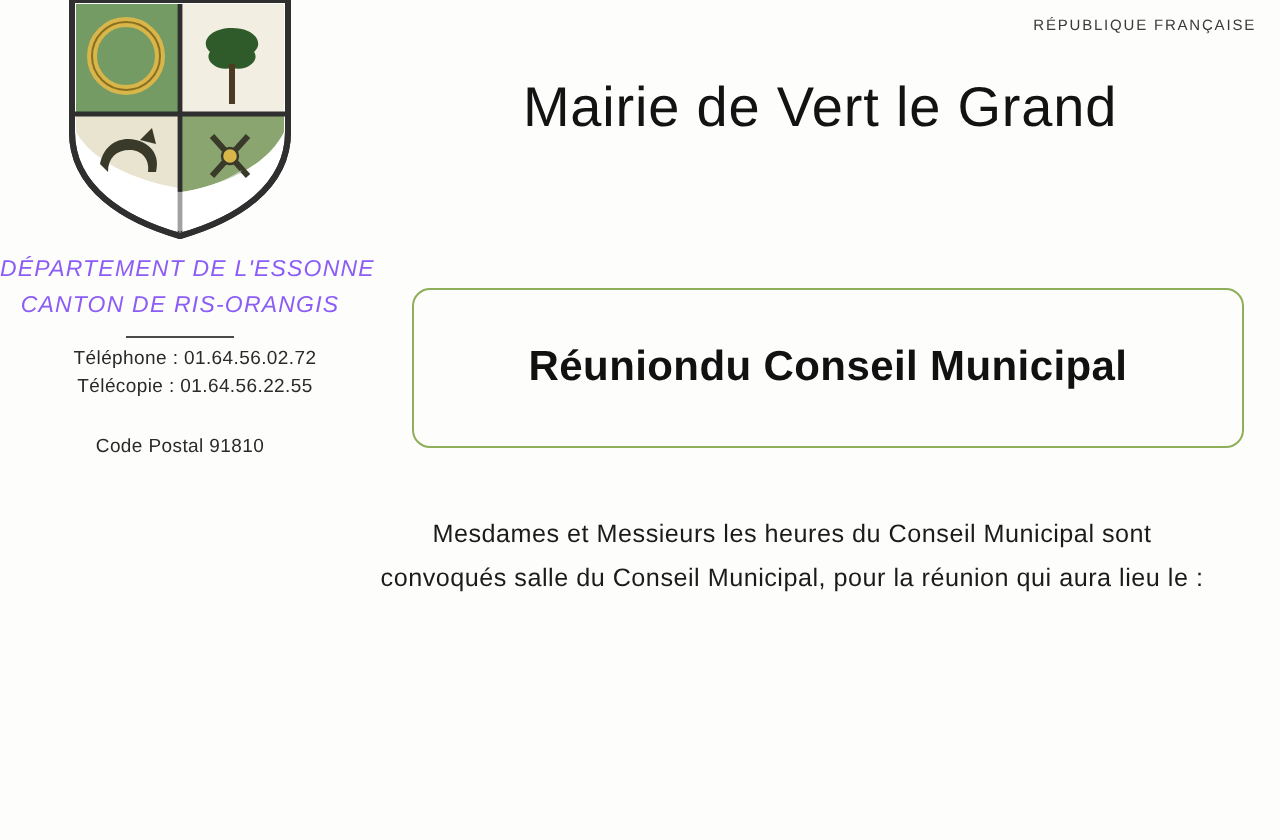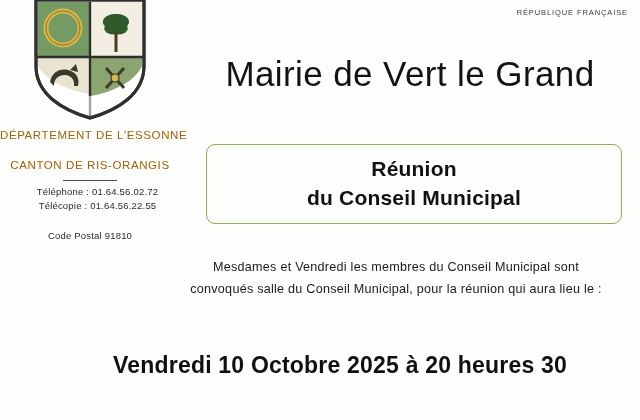--- a/index.html
+++ b/index.html
@@ -34,31 +34,32 @@
     position: relative;
     width: 128px;
     height: 125px;
     margin: -4px auto 0 auto;
   }
   .crest-wrap svg {
     display: block;
   }
   .admin-lines {
     margin-top: 6px;
-    color: #a16207;
+    color: #8b5cf6;
+    font-style: italic;
   }
   .admin-line {
     font-size: 11.5px;
     letter-spacing: 0.6px;
     line-height: 1.55;
     white-space: nowrap;
   }
   .admin-line.l1 { font-size: 11.5px; }
   .admin-line.l2 { font-size: 11.5px; }
-  .admin-line.l3 { font-size: 11.5px; margin-top: 12px; }
+  .admin-line.l3 { font-size: 11.5px; }
   .rule {
     width: 54px;
     height: 1px;
     background: #4a4a4a;
     margin: 5px auto 4px auto;
   }
   .contact-line {
     font-size: 9.5px;
     letter-spacing: 0.2px;
     line-height: 1.5;
@@ -85,45 +86,43 @@
     padding-left: 43px;
   }
 
   
   .main-title {
     position: absolute;
     left: 190px;
     top: 38px;
     width: 440px;
     text-align: center;
-    font-size: 35px;
+    font-size: 28px;
     letter-spacing: 0.4px;
     color: #131313;
-    margin-top: 16px;
   }
 
   
   .frame-box {
     position: absolute;
     left: 206px;
     top: 144px;
     width: 414px;
     height: 78px;
     border: 1.6px solid #8fae5a;
     border-radius: 9px;
     background: transparent;
   }
   .frame-inner {
     position: absolute;
     left: 0;
     top: 0;
     width: 100%;
     height: 100%;
     display: flex;
-    flex-direction: column;
     align-items: center;
     justify-content: center;
     text-align: center;
   }
   .frame-line {
     font-size: 21px;
     font-weight: bold;
     line-height: 1.36;
     color: #111;
     letter-spacing: 0.2px;
@@ -211,19 +210,18 @@
   <div class="main-title">Mairie de Vert le Grand</div>
 
   <div class="frame-box">
     <div class="frame-inner">
       <div class="frame-line">Réunion</div>
       <div class="frame-line">du Conseil Municipal</div>
     </div>
   </div>
 
   <div class="body-para">
-    <div>Mesdames et Vendredi les membres du Conseil Municipal sont</div>
+    <div>Mesdames et Messieurs les heures du Conseil Municipal sont</div>
     <div>convoqués salle du Conseil Municipal, pour la réunion qui aura lieu le :</div>
   </div>
 
-  <div class="date-line">Vendredi 10 Octobre 2025 à 20 heures 30</div>
 
 </div>
 
 </body></html>

